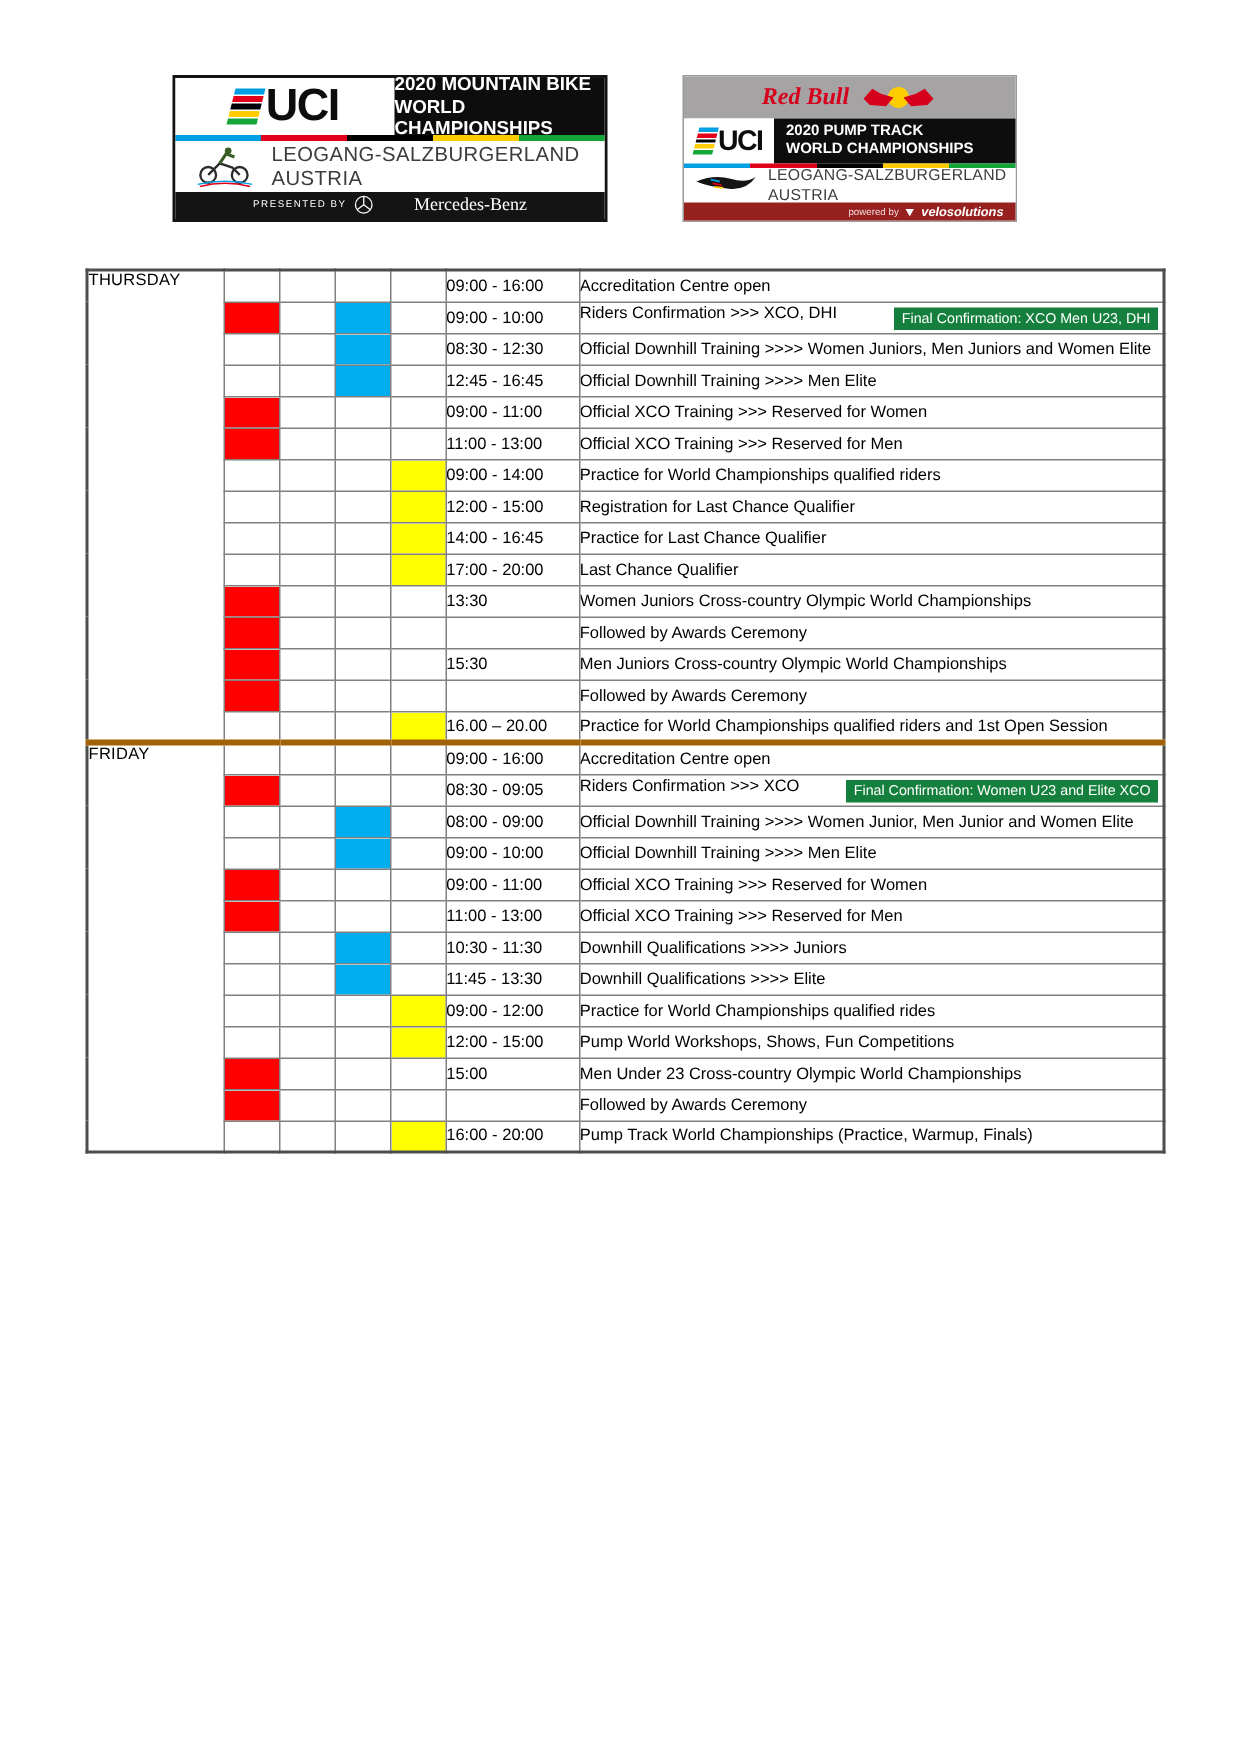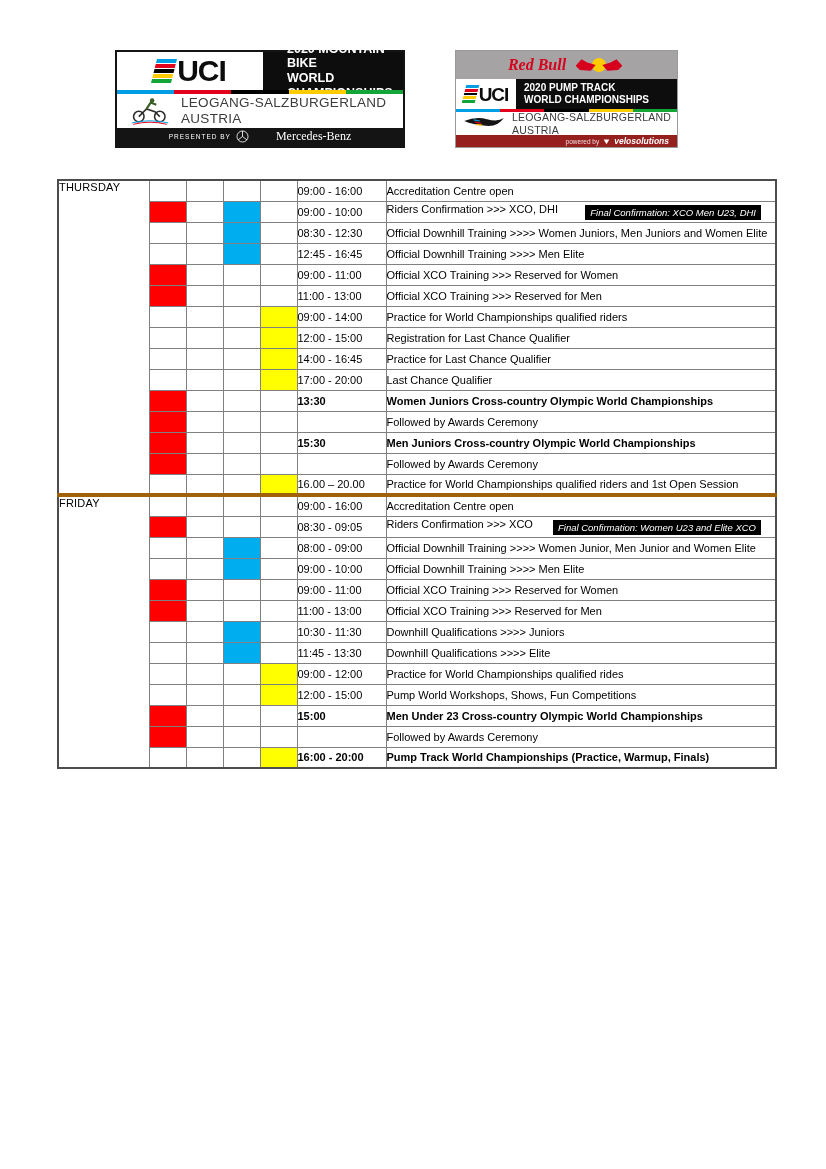--- a/index.html
+++ b/index.html
@@ -11,21 +11,21 @@
 
   
   .logo-left { position:absolute; left:115px; top:50px; width:290px; height:98px;
     border:2px solid #161412; display:flex; flex-direction:column; background:#fff; }
   .ll-rowA { display:flex; height:38px; }
   .ll-uci { width:146px; background:#fff; display:flex; align-items:center; justify-content:center; gap:3px; }
   .uci-bars { display:flex; flex-direction:column; gap:1px; transform:skewX(-14deg); }
   .uci-bars i { display:block; width:20px; height:4px; }
   .uci-word { font-weight:900; font-size:30px; letter-spacing:-1px; color:#0d0d0d; line-height:1; }
   .ll-black { flex:1; background:#0d0d0d; color:#fff; display:flex; flex-direction:column;
-    justify-content:center; padding-left:24px; font-weight:700; font-size:12.5px; line-height:1.18; }
+    justify-content:center; padding-left:0; font-weight:700; font-size:12.5px; line-height:1.18; }
   .rainbow { height:4px; background:linear-gradient(to right,
     #009FE3 0 20%, #E2001A 20% 40%, #000 40% 60%, #FFCC00 60% 80%, #13A538 80% 100%); }
   .ll-rowB { display:flex; height:35px; align-items:center; background:#fff; }
   .ll-rowB .loc { margin-left:10px; font-size:13.5px; color:#3c3c3b; line-height:1.2; letter-spacing:.3px; }
   .bike-icon { margin-left:12px; }
   .ll-rowC { height:19px; background:#141414; color:#fff; display:flex; align-items:center;
     justify-content:center; gap:5px; }
   .presented { font-size:6.5px; letter-spacing:1px; }
   .mb-word { font-family:"Liberation Serif", serif; font-size:12px;margin-left:22px; }
 
@@ -51,24 +51,24 @@
   .velo { font-size:8.5px; font-weight:700; font-style:italic; }
 
   
   table.sched { position:absolute; left:57px; top:179px; border-collapse:collapse;
     table-layout:fixed; border:2px solid #4d4d4d; }
   table.sched td { border:1px solid #808080; height:21px; padding:0; font-size:11px;
     overflow:hidden; white-space:nowrap; }
   td.day-cell { vertical-align:top; padding:3px 0 0 8px; font-size:12.5px; letter-spacing:.2px;margin-top:22px; }
   td.time-cell { padding-left:10px; }
   td.event-cell { padding-left:8px; }
-  tr.bold td.time-cell, tr.bold td.event-cell { font-weight:700; }
+  tr.bold td.time-cell, tr.bold td.event-cell { font-weight:400; }
   tr.day-start td { border-top:4px solid #a16207; }
-  .badge { float:right; background:#000000; color:#fff; font-style:italic; font-weight:400;
-    font-size:9.5px; line-height:13px; padding:1px 5px; margin:2px 14px 0 0; }
+  .badge { float:right; background:#15803d; color:#fff; font-weight:400;
+    font-size:9.5px; line-height:13px; padding:1px 5px; margin:2px 3px 0 0; }
 </style>
 </head>
 <body>
 
 <div class="logo-left">
   <div class="ll-rowA">
     <div class="ll-uci">
       <span class="uci-bars">
         <i style="background:#009FE3"></i>
           <i style="background:#E2001A"></i>

